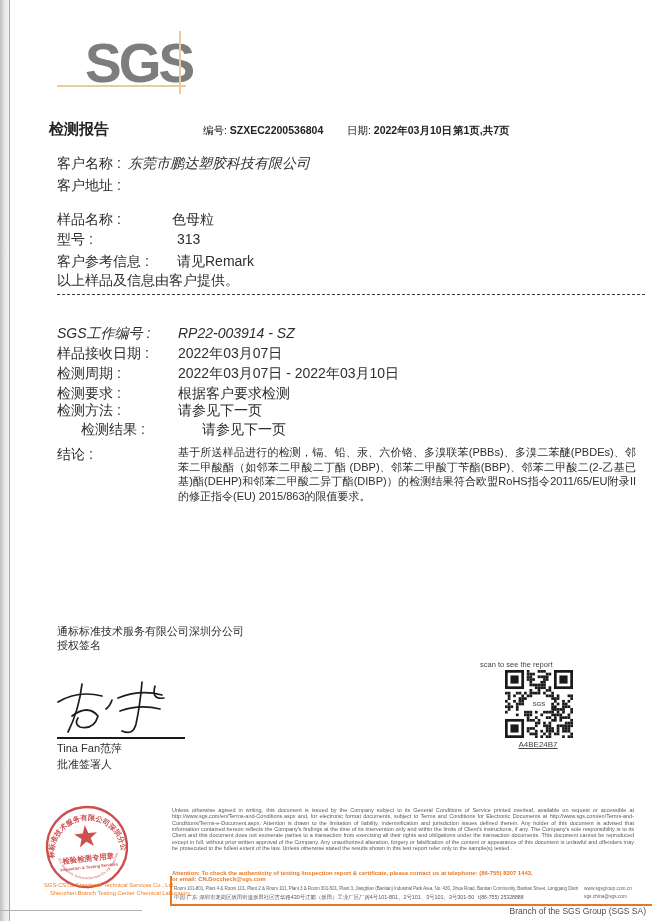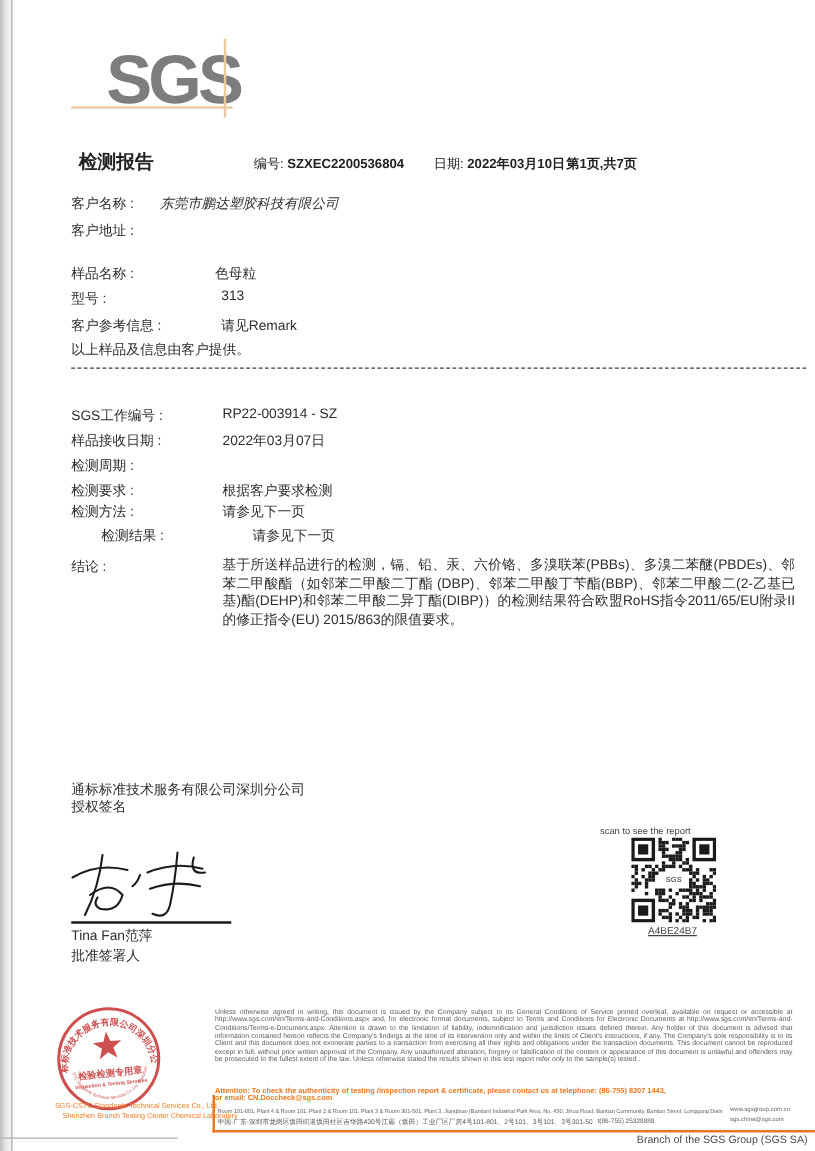--- a/index.html
+++ b/index.html
@@ -14,24 +14,24 @@
   .left-edge{left:0;top:0;width:9px;height:921px;
     background:linear-gradient(90deg,#bfbfbf,#e8e8e8 55%,#f4f4f4);}
   .left-edge-line{left:9px;top:0;width:1px;height:921px;background:#a8a8a8;}
   .bottom-edge-line{left:0;top:910px;width:142px;height:1px;background:#b0b0b0;}
   
   .logo{left:85px;top:36px;font-size:55px;font-weight:900;color:#7d7d7d;
     letter-spacing:-3px;line-height:1;}
   .tan-h{left:57px;top:85px;width:129px;height:2px;background:#eccaa0;}
   .tan-v{left:179px;top:31px;width:2px;height:63px;background:#eccaa0;}
   
-  .title{left:63px;top:120px;font-size:15px;font-weight:bold;color:#222;}
+  .title{left:49px;top:120px;font-size:15px;font-weight:bold;color:#222;}
   .hdr{top:124px;font-size:10.5px;color:#222;}
   
-  .row{left:0;top:0;width:548px;height:16px;font-size:11px;}
+  .row{left:0;top:0;width:548px;height:16px;font-size:14px;}
   .lbl{position:absolute;left:57px;white-space:nowrap;}
   .val{position:absolute;white-space:nowrap;}
   .dashed{left:57px;top:294px;width:588px;border-top:1px dashed #3c3c3c;}
   .conclusion{left:178px;top:445px;width:458px;font-size:11px;line-height:14.6px;
     text-align:justify;color:#2e2e2e;}
   
   .sig-company{left:57px;top:624px;font-size:11px;}
   .sig-auth{left:57px;top:638px;font-size:11px;}
   .sig-underline{left:57px;top:737px;width:128px;height:1.5px;background:#1a1a1a;}
   .sig-name{left:57px;top:741px;font-size:11px;}
@@ -101,30 +101,31 @@
 <div class="abs row" style="top:253px;">
   <span class="lbl">客户参考信息 :</span>
   <span class="val" style="left:177px;">请见Remark</span>
 </div>
 <div class="abs row" style="top:272px;">
   <span class="lbl">以上样品及信息由客户提供。</span>
 </div>
 
 <div class="abs dashed"></div>
 
-<div class="abs row" style="top:325px;">
+<div class="abs row" style="top:325px;font-style:italic;">
   <span class="lbl">SGS工作编号 :</span>
   <span class="val" style="left:178px;">RP22-003914 - SZ</span>
 </div>
 <div class="abs row" style="top:345px;">
   <span class="lbl">样品接收日期 :</span>
   <span class="val" style="left:178px;">2022年03月07日</span>
 </div>
 <div class="abs row" style="top:365px;">
   <span class="lbl">检测周期 :</span>
+  <span class="val" style="left:178px;">2022年03月07日 - 2022年03月10日</span>
 </div>
 <div class="abs row" style="top:385px;">
   <span class="lbl">检测要求 :</span>
   <span class="val" style="left:178px;">根据客户要求检测</span>
 </div>
 <div class="abs row" style="top:402px;">
   <span class="lbl">检测方法 :</span>
   <span class="val" style="left:178px;">请参见下一页</span>
 </div>
 <div class="abs row" style="top:421px;margin-left:24px;">

